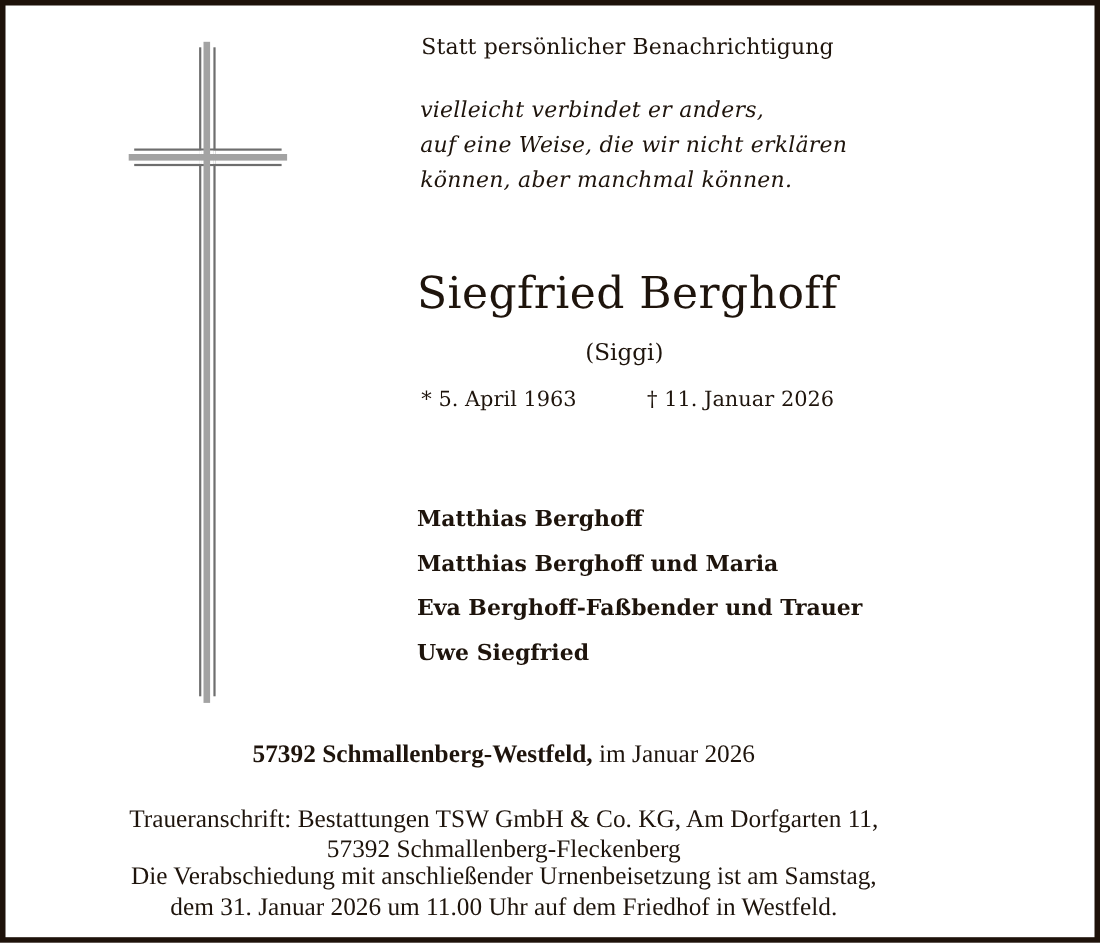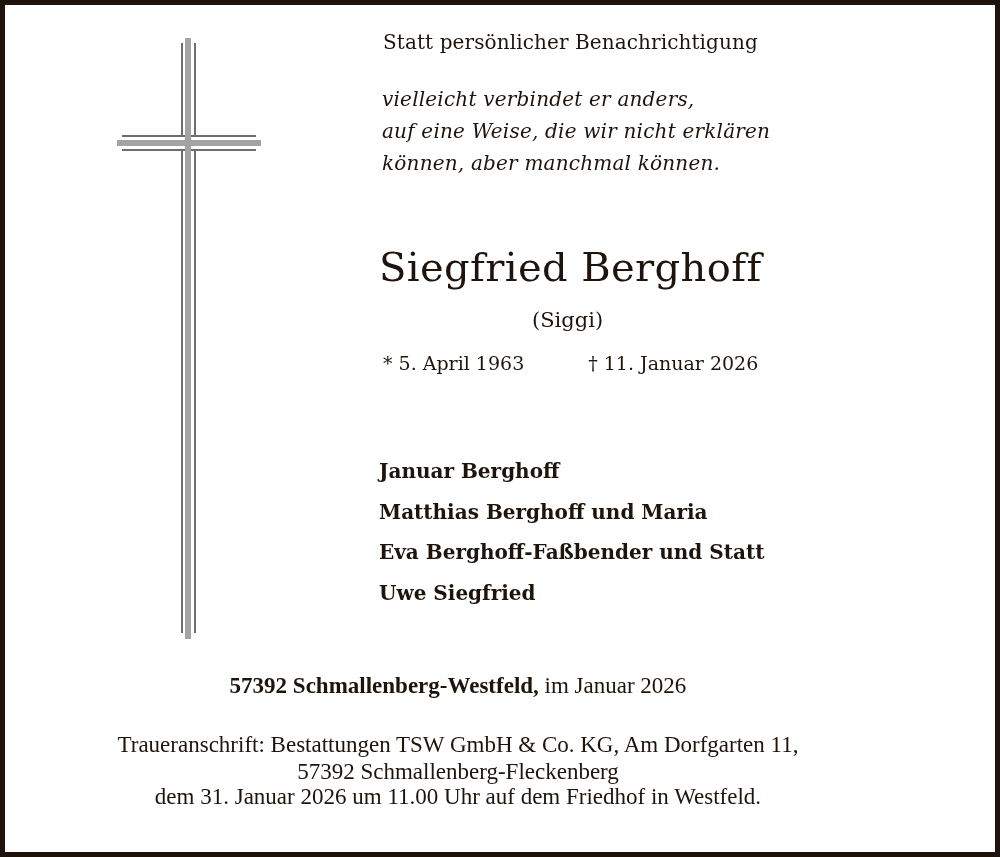--- a/index.html
+++ b/index.html
@@ -54,30 +54,31 @@
   <div>können, aber manchmal können.</div>
 </div>
 
 <div class="t serif name">Siegfried Berghoff</div>
 <div class="t serif nick">(Siggi)</div>
 <div class="t serif dates">
   <span>* 5. April 1963</span><span class="death">† 11. Januar 2026</span>
 </div>
 
 <div class="t serif mourn">
-  <div>Januar Berghoff</div>
+  <div>Matthias Berghoff</div>
   <div>Matthias Berghoff und Maria</div>
-  <div>Eva Berghoff-Faßbender und Statt</div>
+  <div>Eva Berghoff-Faßbender und Trauer</div>
   <div>Uwe Siegfried</div>
 </div>
 
 <div class="center place">
   <b>57392 Schmallenberg-Westfeld,</b><span> im Januar 2026</span>
 </div>
 
 <div class="center addr">
   <div>Traueranschrift: Bestattungen TSW GmbH &amp; Co. KG, Am Dorfgarten 11,</div>
   <div>57392 Schmallenberg-Fleckenberg</div>
 </div>
 
 <div class="center service">
+  <div>Die Verabschiedung mit anschließender Urnenbeisetzung ist am Samstag,</div>
   <div>dem 31. Januar 2026 um 11.00 Uhr auf dem Friedhof in Westfeld.</div>
 </div>
 
 </body></html>

